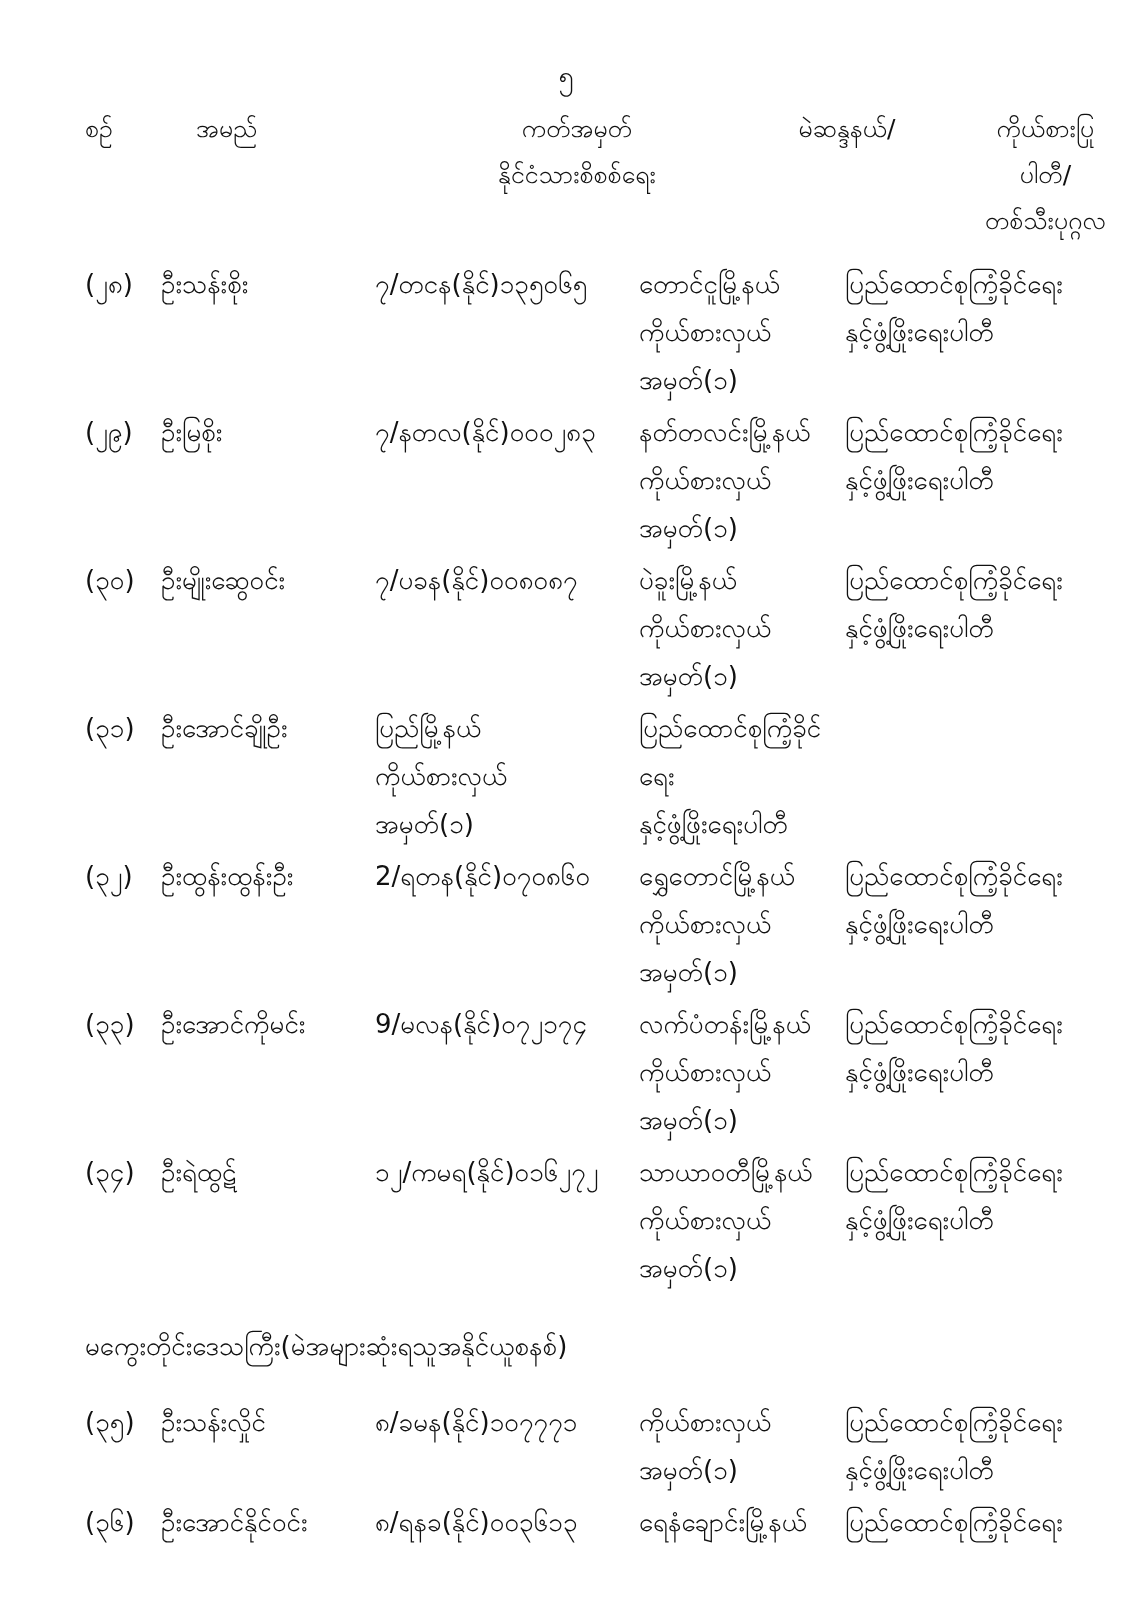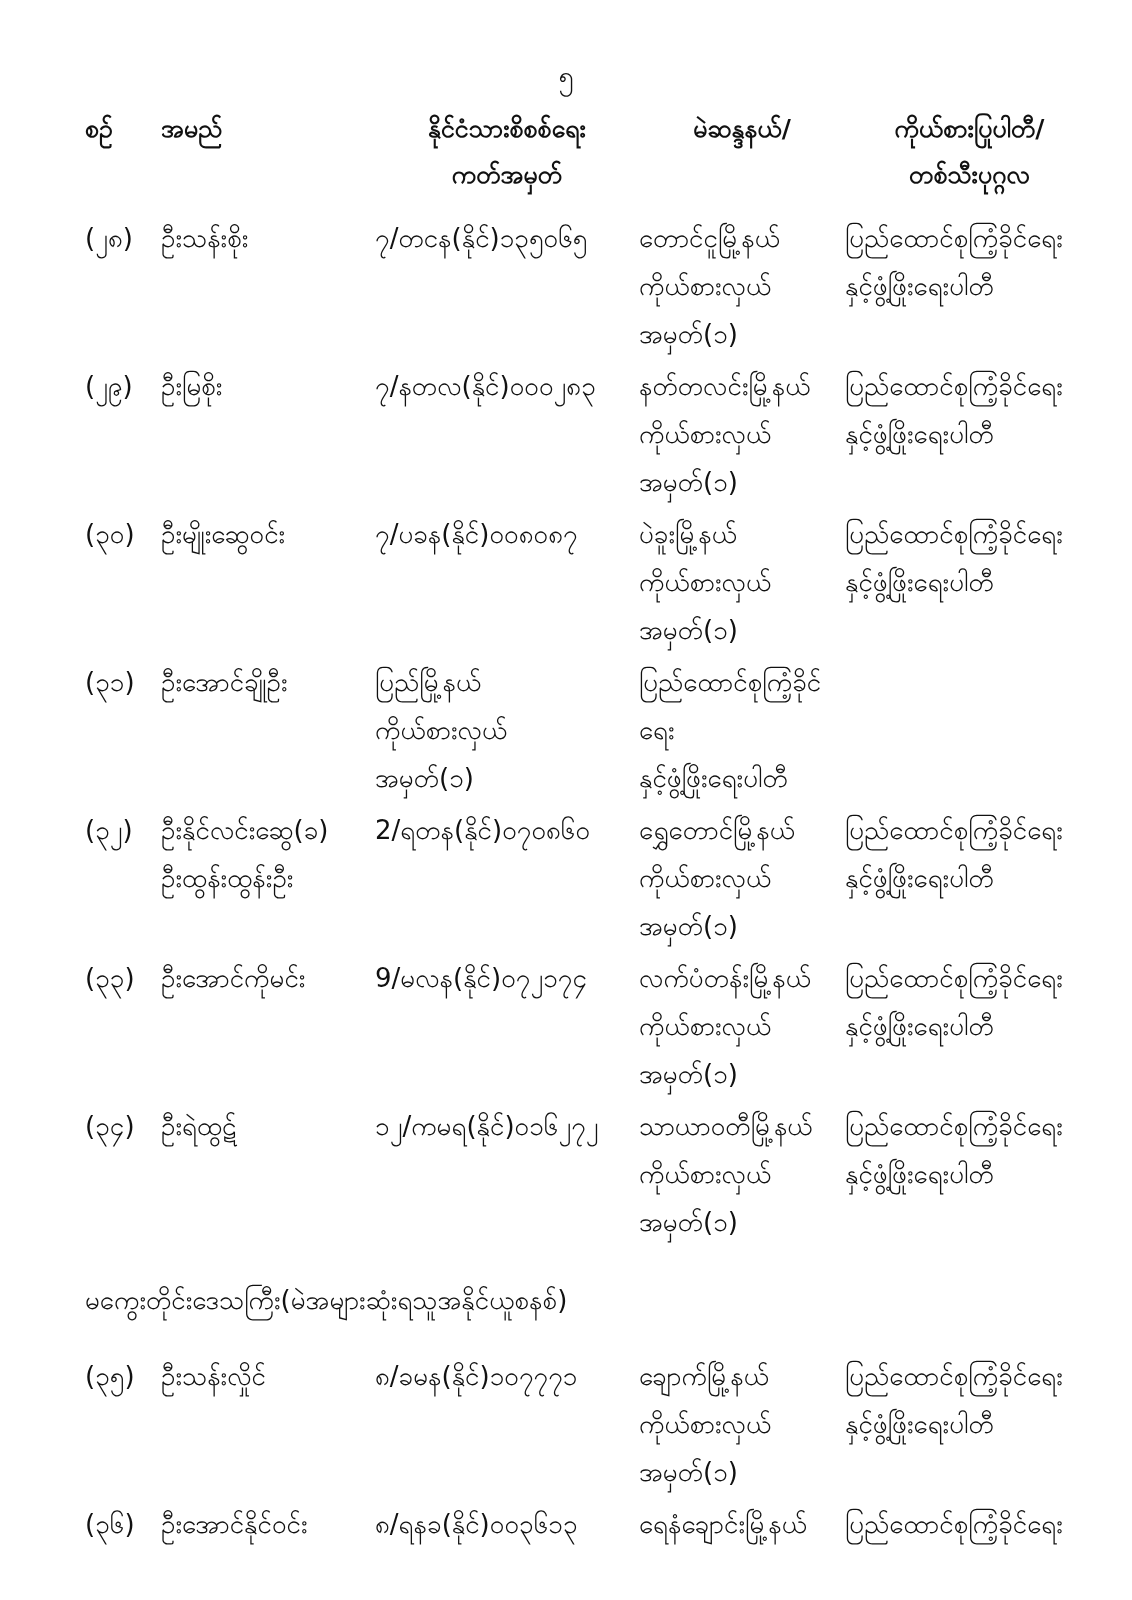--- a/index.html
+++ b/index.html
@@ -11,21 +11,21 @@
   .page{width:1132px;height:1600px;box-sizing:border-box;padding-top:50px;}
   .pageno{
     text-align:center;font-size:27px;line-height:52px;margin-bottom:4px;
   }
   .content{padding-left:85px;padding-right:38px;}
   .grid{
     display:grid;
     grid-template-columns:76px 214px 264px 206px 1fr;
     align-items:start;
   }
-  .hdr{font-weight:700;font-size:25px;line-height:46px;margin-bottom:16px;}
+  .hdr{font-weight:400;font-size:25px;line-height:46px;margin-bottom:16px;gap:35px;}
   .hdr .center{text-align:center;}
   .row{margin-bottom:4px;font-size:26px;}
   .row > div{line-height:48px;}
   .c-no{white-space:nowrap;}
   .c-name{padding-right:6px;}
   .c-card{white-space:nowrap;}
   .c-const{padding-right:6px;}
   .c-party{padding-right:2px;}
   .section-title{
     font-weight:400;font-size:26px;line-height:48px;
@@ -38,22 +38,22 @@
 <div class="page">
 
   <div class="pageno">၅</div>
 
   <div class="content">
 
     <div class="grid hdr">
       <div>စဉ်</div>
       <div>အမည်</div>
       <div class="center">
+        <div>ကတ်အမှတ်</div>
         <div>နိုင်ငံသားစိစစ်ရေး</div>
-        <div>ကတ်အမှတ်</div>
       </div>
       <div class="center">
         <div>မဲဆန္ဒနယ်/</div>
       </div>
       <div class="center">
         <div>ကိုယ်စားပြုပါတီ/</div>
         <div>တစ်သီးပုဂ္ဂလ</div>
       </div>
     </div>
 
@@ -120,21 +120,20 @@
         </div>
       <div class="c-party">
           <div>ပြည်ထောင်စုကြံ့ခိုင်ရေး</div>
           <div>နှင့်ဖွံ့ဖြိုးရေးပါတီ</div>
         </div>
     </div>
 
     <div class="grid row">
       <div class="c-no">(၃၂)</div>
       <div class="c-name">
-          <div>ဦးနိုင်လင်းဆွေ(ခ)</div>
           <div>ဦးထွန်းထွန်းဦး</div>
         </div>
       <div class="c-card">2/ရတန(နိုင်)၀၇၀၈၆၀</div>
       <div class="c-const">
           <div>ရွှေတောင်မြို့နယ်</div>
           <div>ကိုယ်စားလှယ်</div>
           <div>အမှတ်(၁)</div>
         </div>
       <div class="c-party">
           <div>ပြည်ထောင်စုကြံ့ခိုင်ရေး</div>
@@ -178,21 +177,20 @@
 
     <div class="section-title">မကွေးတိုင်းဒေသကြီး(မဲအများဆုံးရသူအနိုင်ယူစနစ်)</div>
 
     <div class="grid row">
       <div class="c-no">(၃၅)</div>
       <div class="c-name">
           <div>ဦးသန်းလှိုင်</div>
         </div>
       <div class="c-card">၈/ခမန(နိုင်)၁၀၇၇၇၁</div>
       <div class="c-const">
-          <div>ချောက်မြို့နယ်</div>
           <div>ကိုယ်စားလှယ်</div>
           <div>အမှတ်(၁)</div>
         </div>
       <div class="c-party">
           <div>ပြည်ထောင်စုကြံ့ခိုင်ရေး</div>
           <div>နှင့်ဖွံ့ဖြိုးရေးပါတီ</div>
         </div>
     </div>
 
     <div class="grid row">

